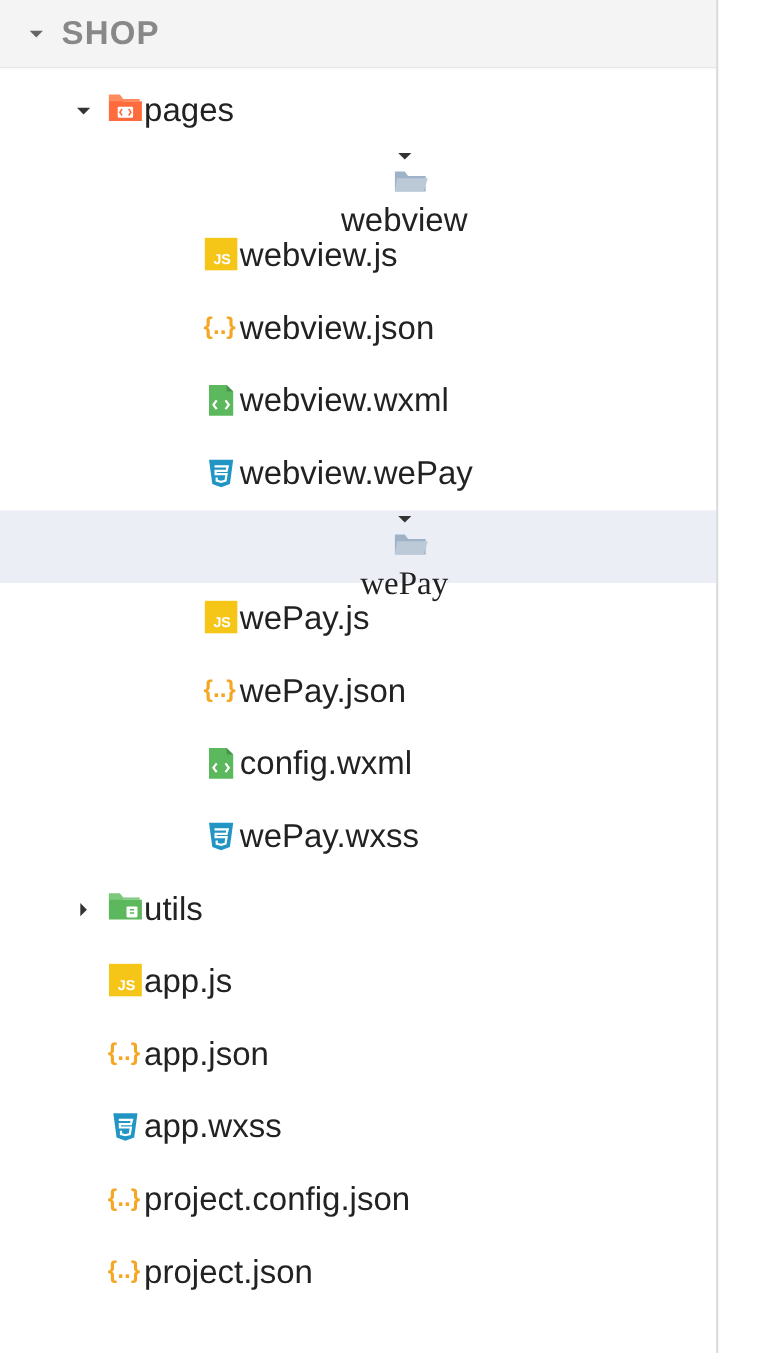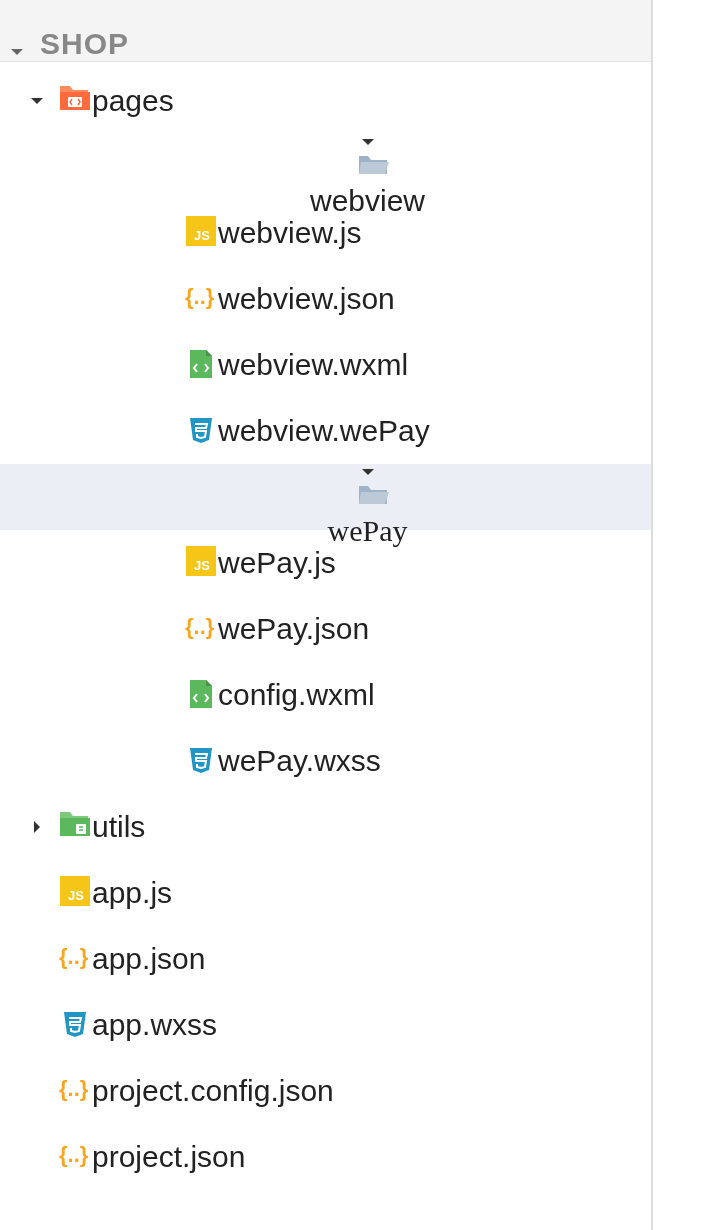--- a/index.html
+++ b/index.html
@@ -16,23 +16,23 @@
       color: #333;
     }
     .sidebar {
       width: 653px;
       height: 100%;
       border-right: 2px solid #dcdcdc;
       background: #fff;
     }
     .header {
       display: flex;
-      align-items: flex-end;
+      align-items: center;
       height: 62px;
-      padding-left: 8px;
+      padding-left: 24px;
       background: #f4f4f4;
       border-bottom: 1px solid #e5e5e5;
     }
     .header .arrow {
       margin-right: 14px;
     }
     .header-title {
       font-weight: 700;
       color: #888;
       letter-spacing: 1px;
@@ -65,21 +65,21 @@
       height: 34px;
       margin-left: 12px;
       margin-right: 0;
       display: flex;
       justify-content: center;
       flex-shrink: 0;
     }
     .label {
       color: #222;
     }
-    .indent-0 { padding-left: 28px; }
+    .indent-0 { padding-left: 67px; }
     .indent-1 { padding-left: 84px; flex-direction: column; }
     .indent-2 { padding-left: 154px; }
     .file-row .arrow {
       visibility: hidden;
     }
   </style>
 </head>
 <body>
 
 <div class="sidebar">

